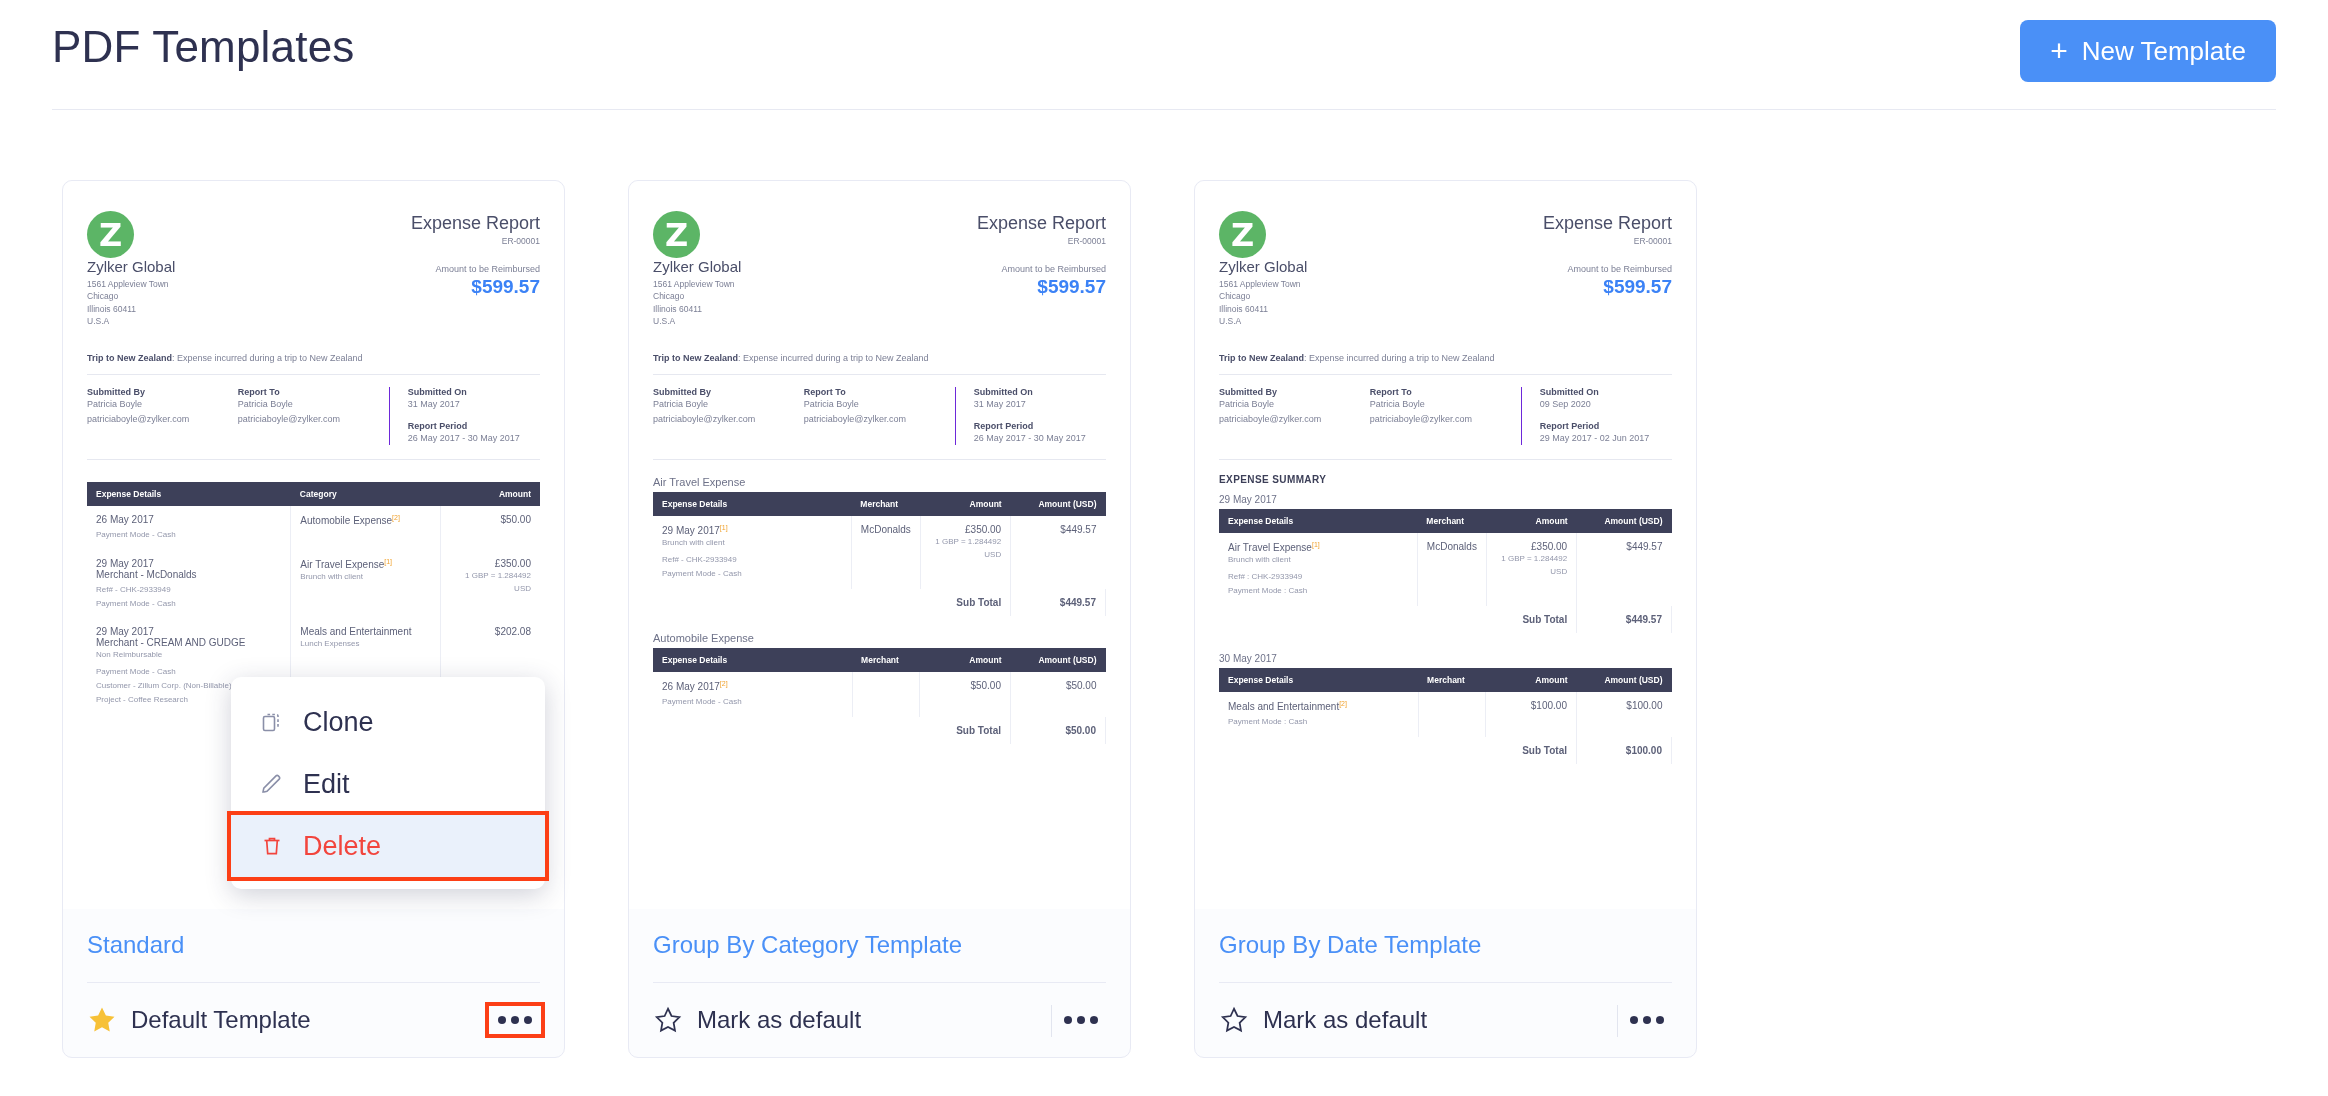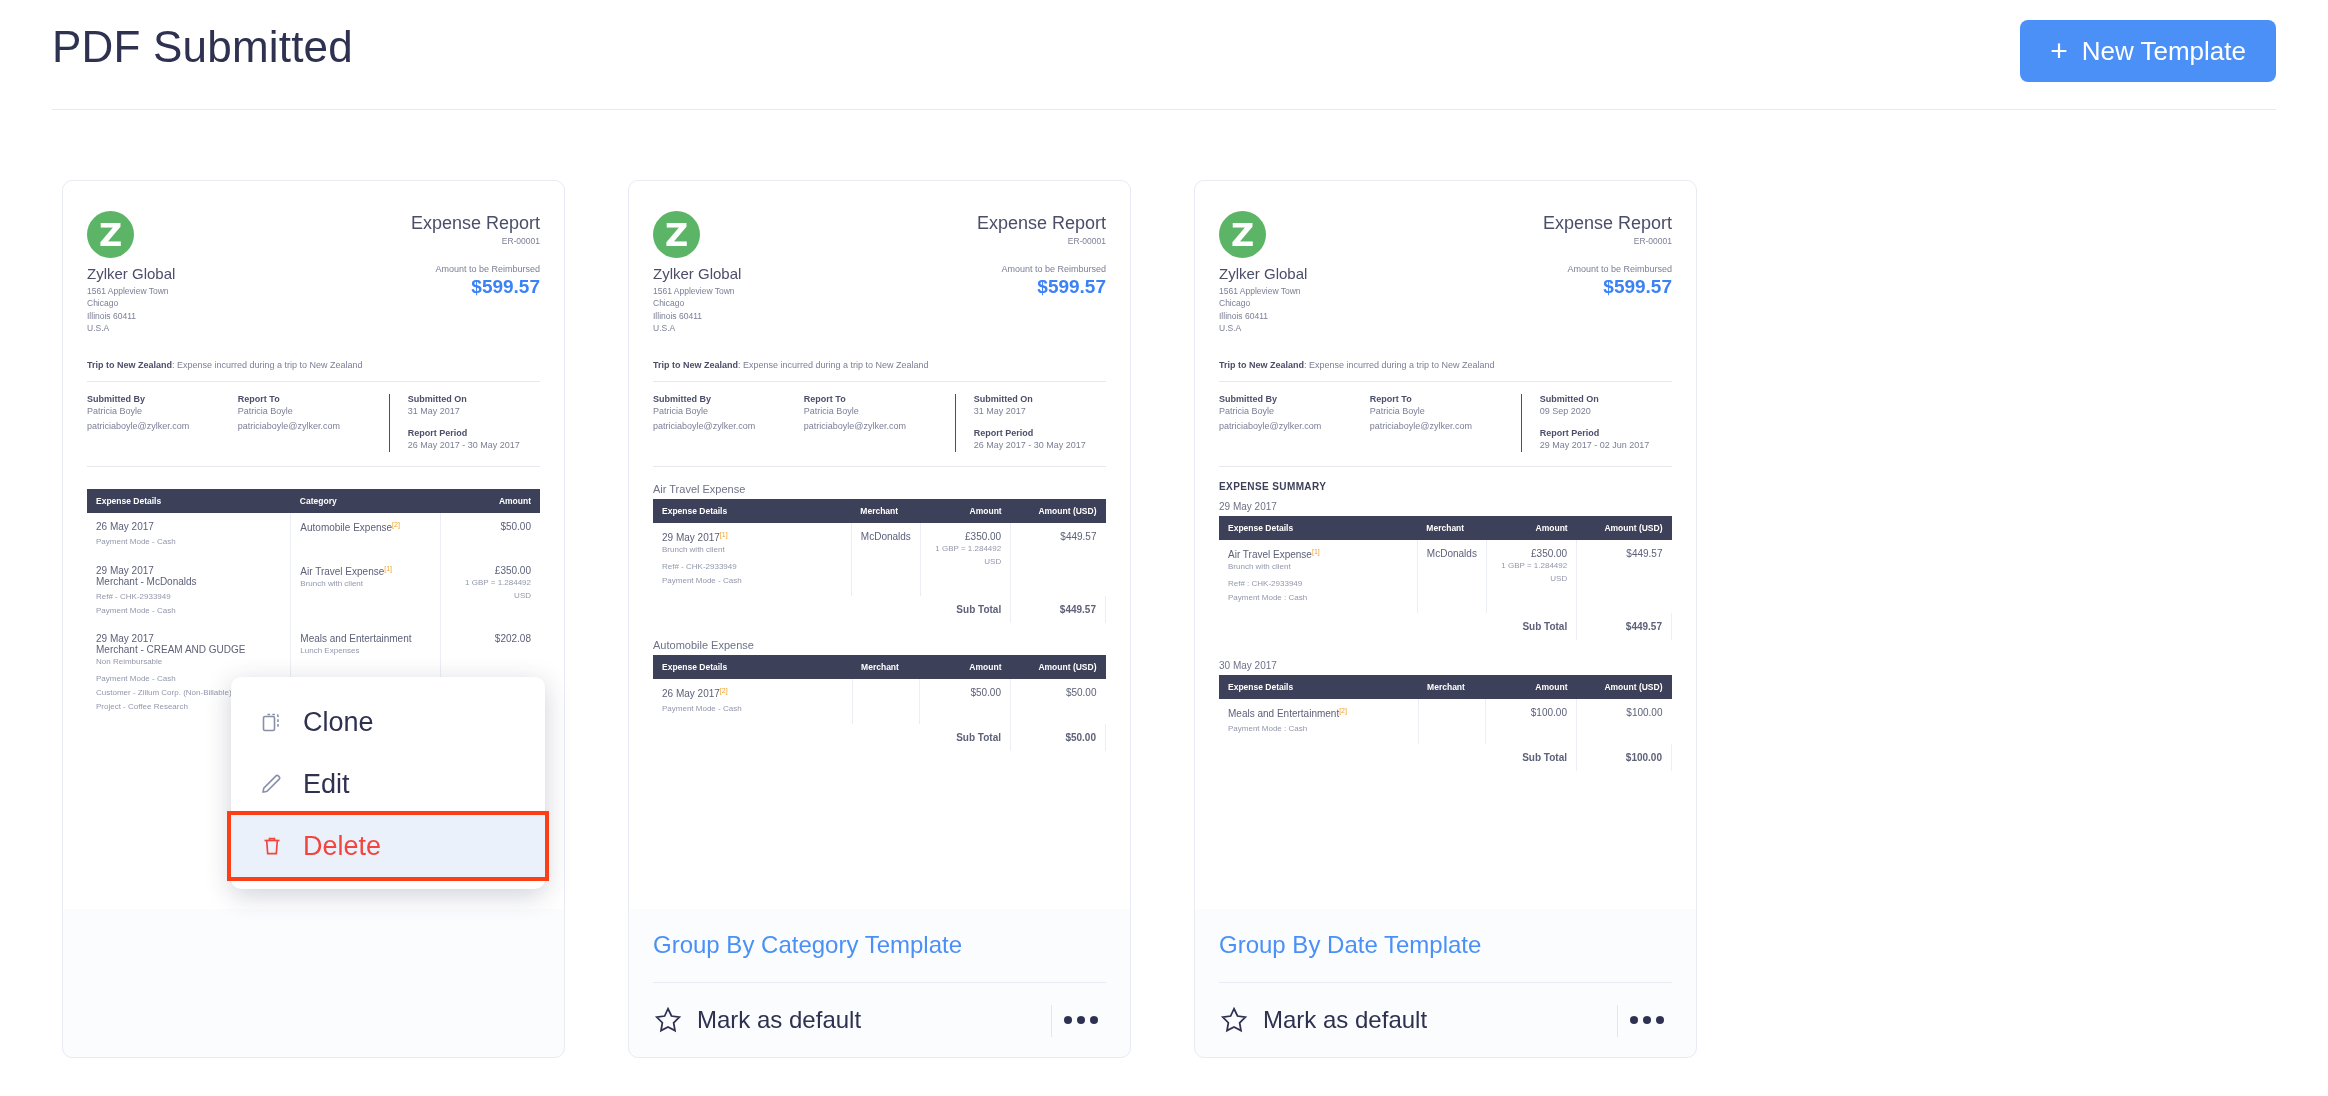--- a/index.html
+++ b/index.html
@@ -61,21 +61,21 @@
 
   
   .doc-top { display: flex; justify-content: space-between; align-items: flex-start; }
   .logo-circle {
     width: 47px; height: 47px; border-radius: 50%;
     background: #5cb566;
     display: flex; align-items: center; justify-content: center;
     color: #fff; font-size: 32px; font-weight: 700;
     font-family: "DejaVu Sans", sans-serif;
   }
-  .org-name { font-size: 15px; color: #4a4e69; margin-top: 7px; }
+  .org-name { font-size: 15px; color: #4a4e69; }
   .org-addr { font-size: 8.5px; color: #7b7f95; line-height: 1.45; margin-top: 3px; }
   .doc-right { text-align: right; padding-top: 2px; }
   .doc-rtitle { font-size: 18px; color: #4a4e69; }
   .doc-rid { font-size: 8.5px; color: #7b7f95; margin-top: 2px; }
   .doc-reimb-lbl { font-size: 9px; color: #7b7f95; margin-top: 18px; }
   .doc-reimb-amt { font-size: 19px; font-weight: 700; color: #3b82f6; margin-top: 2px; }
 
   .trip-line { font-size: 9px; color: #7b7f95; margin-top: 26px; }
   .trip-line b { color: #4a4e69; }
 
@@ -158,21 +158,21 @@
   .ctx-icon { width: 26px; display: flex; justify-content: center; }
 
   svg { display: block; }
 </style>
 </head>
 <body>
 
 <div class="page">
 
   <div class="page-header">
-    <div class="page-title">PDF Submitted</div>
+    <div class="page-title">PDF Templates</div>
     <button class="new-template-btn">
       <span class="plus-glyph">+</span>
       <span>New Template</span>
     </button>
   </div>
 
   <div class="grid">
 
     <div class="card">
       <div class="preview">
@@ -276,20 +276,40 @@
                 </td>
                 <td class="r last">
                   <span>$202.08</span>
                 </td>
               </tr>
             </tbody>
           </table>
         </div>
       </div>
 
+      <div class="card-foot">
+        <div class="tmpl-name">Standard</div>
+        <div class="foot-sep"></div>
+        <div class="foot-actions">
+          <div class="star-row">
+            <span>
+              <svg width="30" height="30" viewBox="0 0 24 24">
+                  <path fill="#f7c137" d="M12 2l3.1 6.3 6.9 1-5 4.9 1.2 6.9L12 17.8 5.8 21.1 7 14.2 2 9.3l6.9-1z"></path>
+                </svg>
+            </span>
+            <span class="star-label">Default Template</span>
+          </div>
+          <div class="vdiv"></div>
+          <div class="dots-btn annotated">
+            <span class="d"></span>
+            <span class="d"></span>
+            <span class="d"></span>
+          </div>
+        </div>
+      </div>
 
       <div class="ctx-menu">
         <div class="ctx-item">
           <span class="ctx-icon">
             <svg width="24" height="24" viewBox="0 0 24 24" fill="none" stroke="#8a8fa8" stroke-width="1.6">
                 <rect x="3.5" y="6.5" width="11" height="14" rx="1.4"></rect>
                 <path stroke-dasharray="2.6 2.2" d="M7.5 4.5h9a1.5 1.5 0 011.5 1.5v11"></path>
               </svg>
           </span>
           <span>Clone</span>

